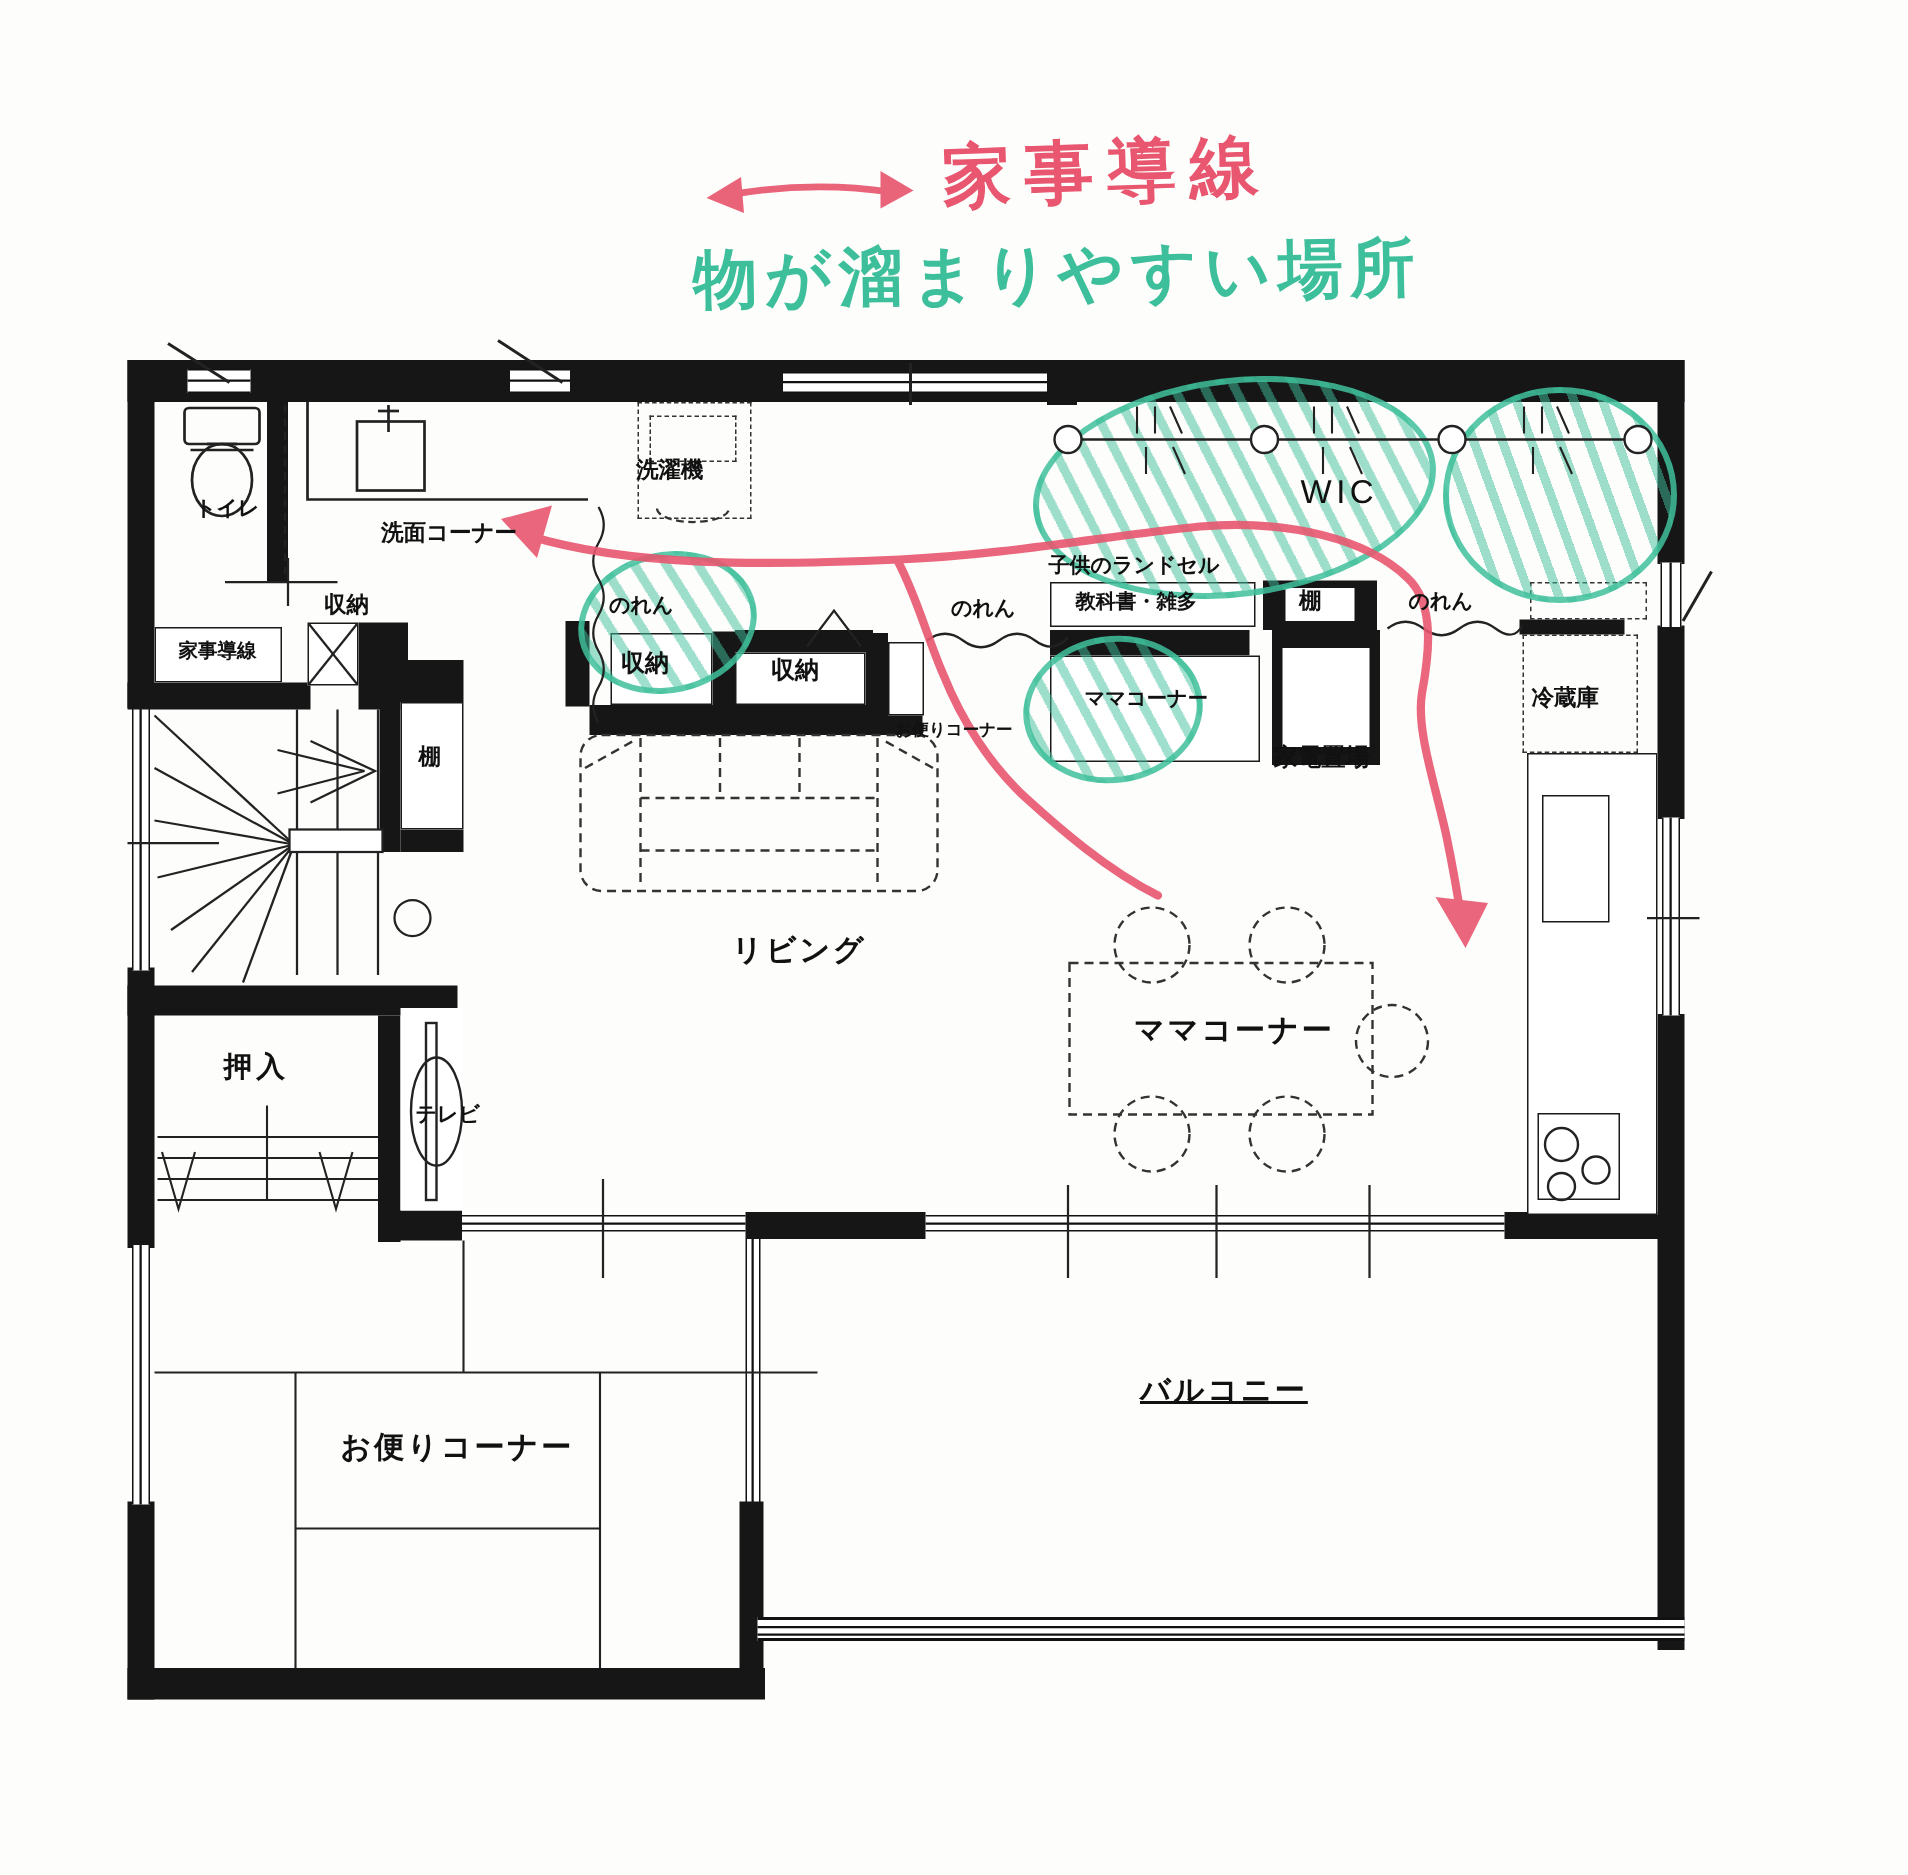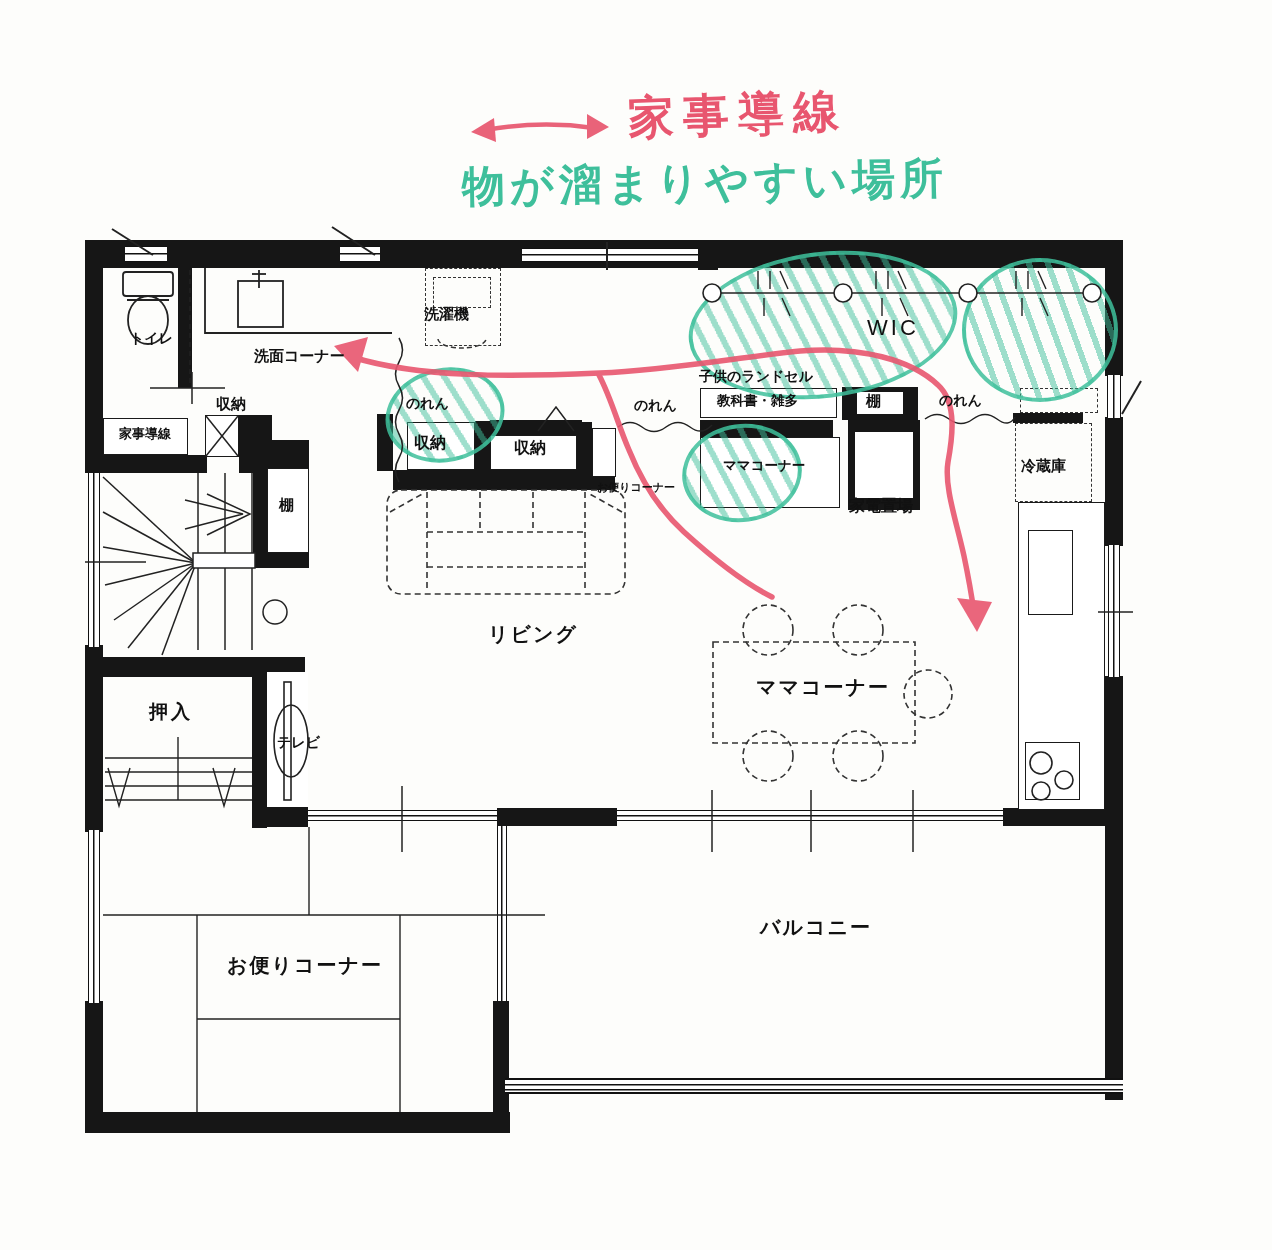--- a/index.html
+++ b/index.html
@@ -263,15 +263,15 @@
   <div class="lbl" style="left:866px;top:393px;font-size:15px;">棚</div>
   <div class="lbl" style="left:867px;top:316px;font-size:22px;letter-spacing:3px;font-weight:400;">WIC</div>
   <div class="lbl" style="left:723px;top:459px;font-size:13.5px;">ママコーナー</div>
   <div class="lbl" style="left:849px;top:458px;font-size:16px;margin-top:40px;">家電置場</div>
   <div class="lbl" style="left:1021px;top:458px;font-size:15px;">冷蔵庫</div>
   <div class="lbl" style="left:488px;top:624px;font-size:20px;letter-spacing:2px;">リビング</div>
   <div class="lbl" style="left:756px;top:677px;font-size:20px;letter-spacing:2px;">ママコーナー</div>
   <div class="lbl" style="left:149px;top:702px;font-size:19px;letter-spacing:3px;">押入</div>
   <div class="lbl" style="left:277px;top:735px;font-size:14px;">テレビ</div>
   <div class="lbl" style="left:227px;top:955px;font-size:20px;letter-spacing:2px;">お便りコーナー</div>
-  <div class="lbl" style="left:760px;top:917px;font-size:20px;letter-spacing:2px;">バルコニー</div>
+  <div class="lbl" style="left:760px;top:917px;font-size:20px;letter-spacing:2px;text-decoration:underline;">バルコニー</div>
 
 </div>
 
 </body></html>

